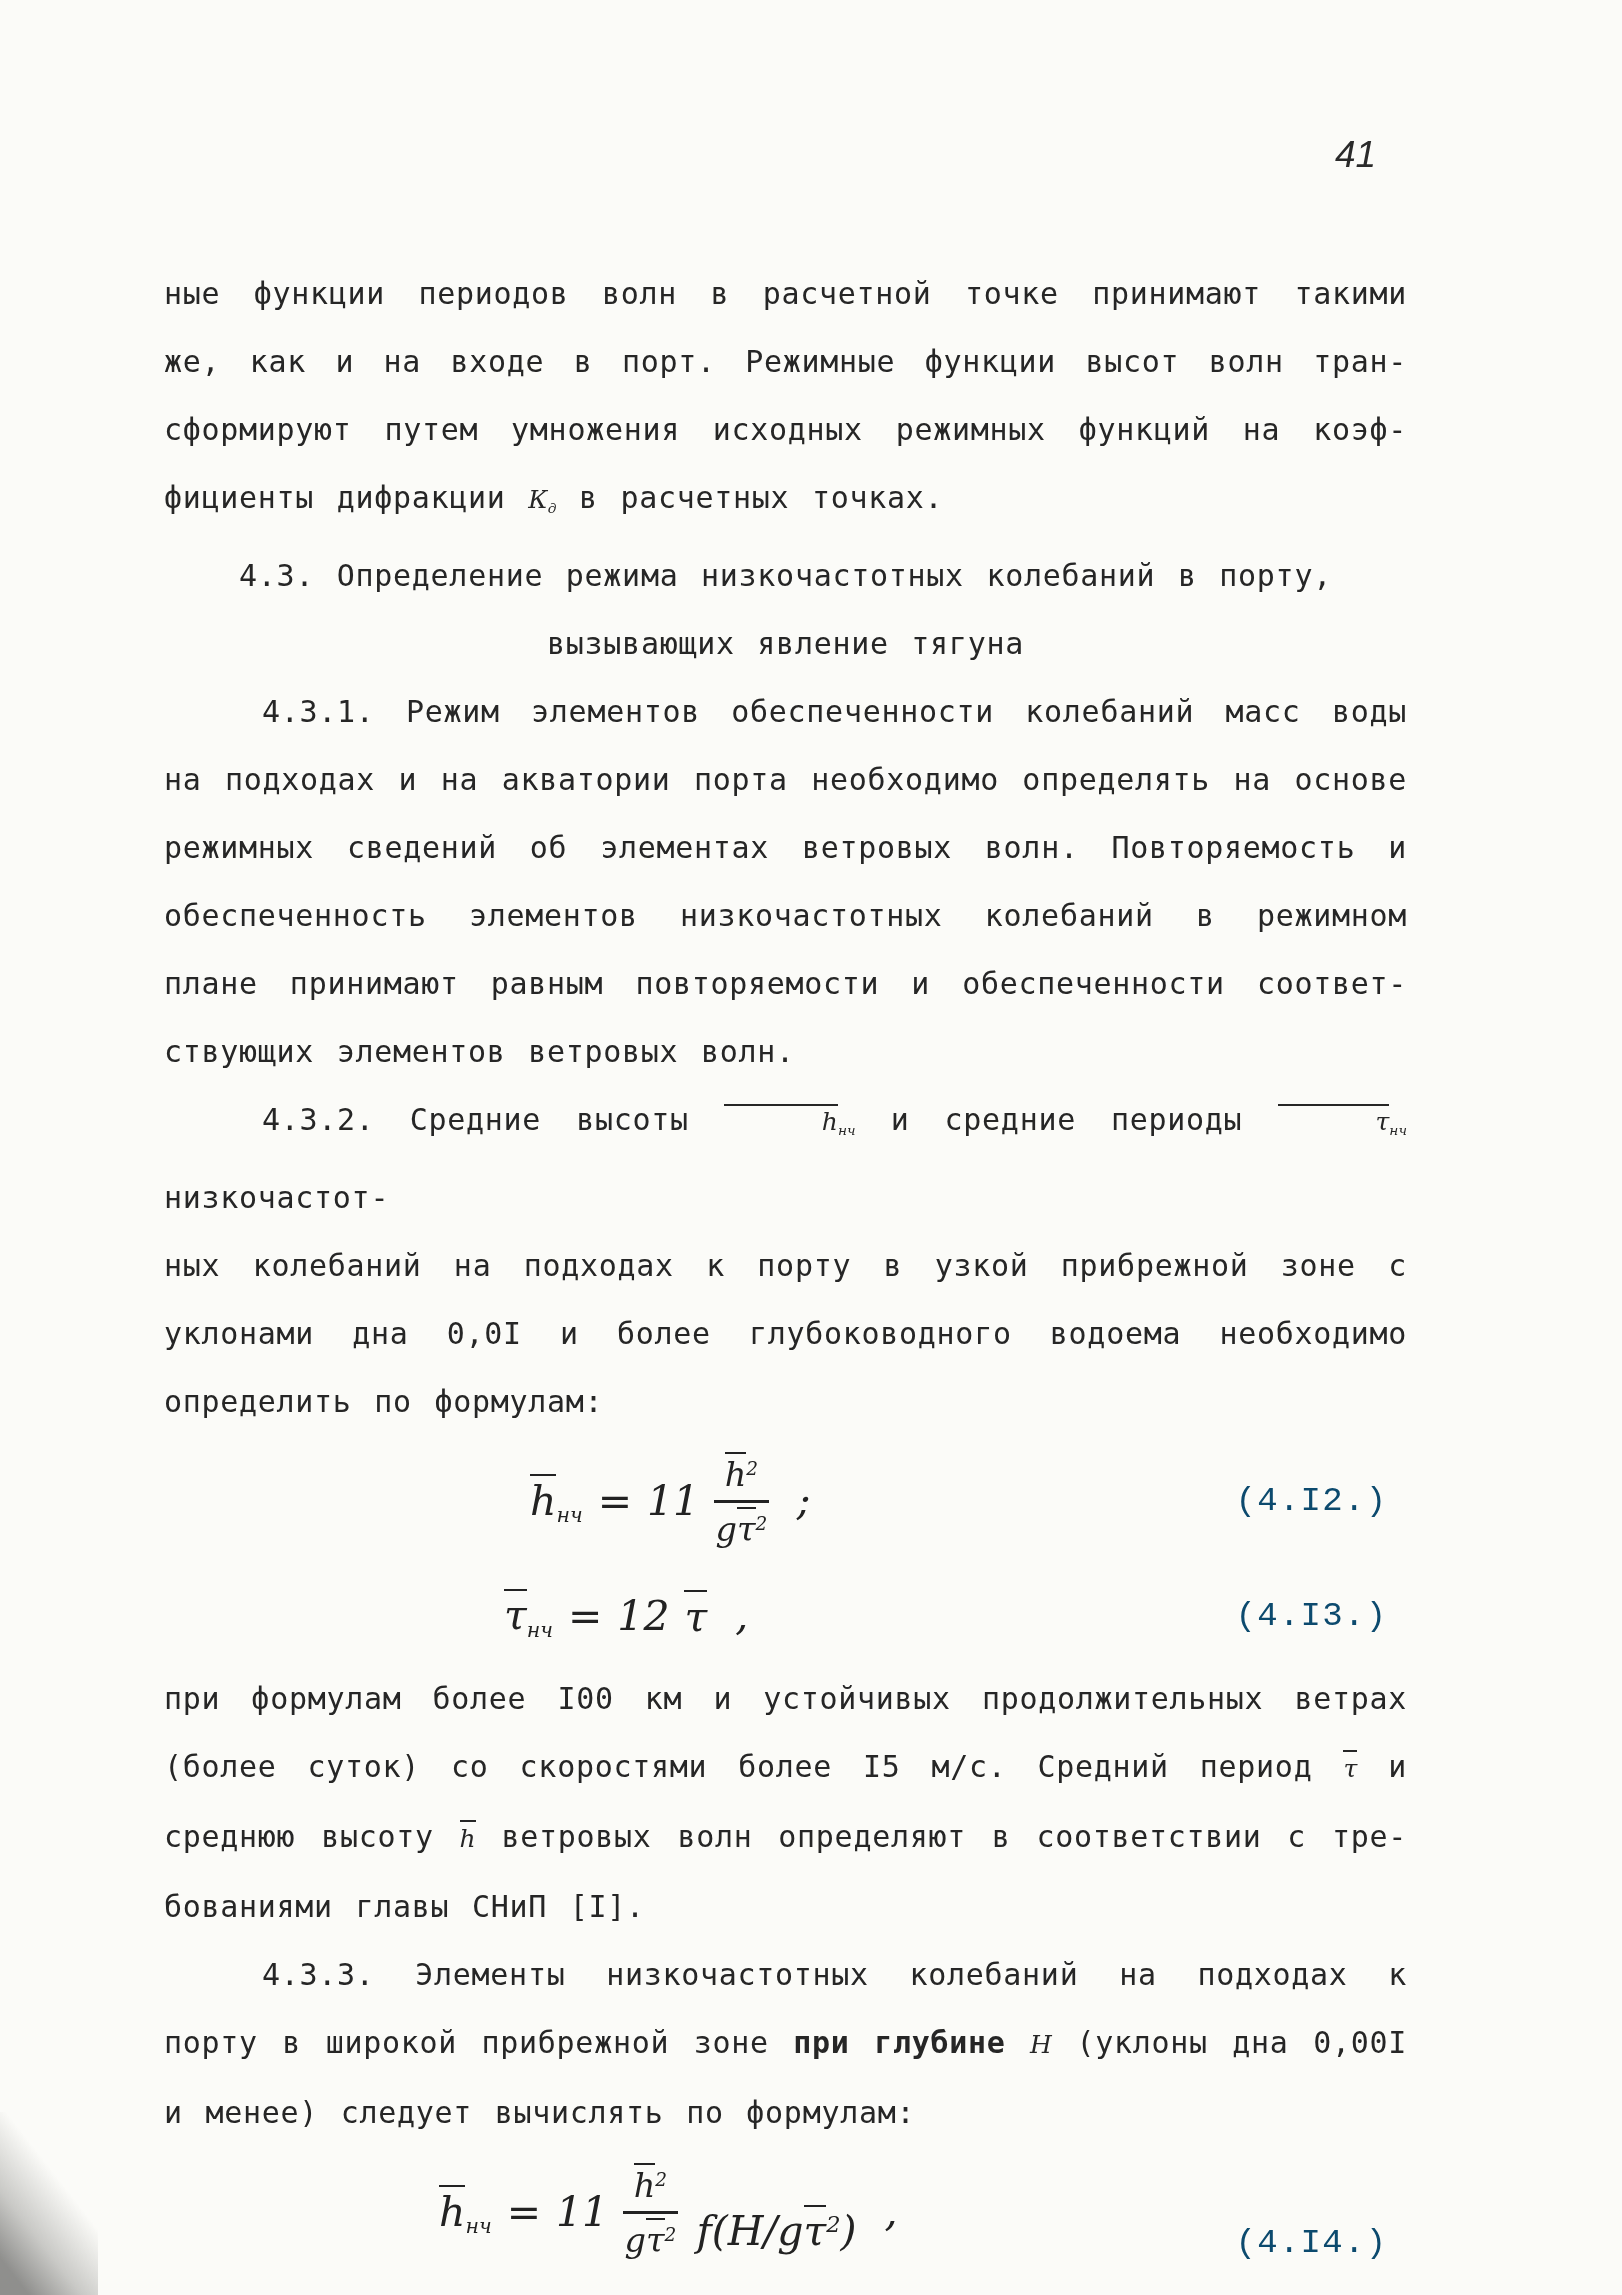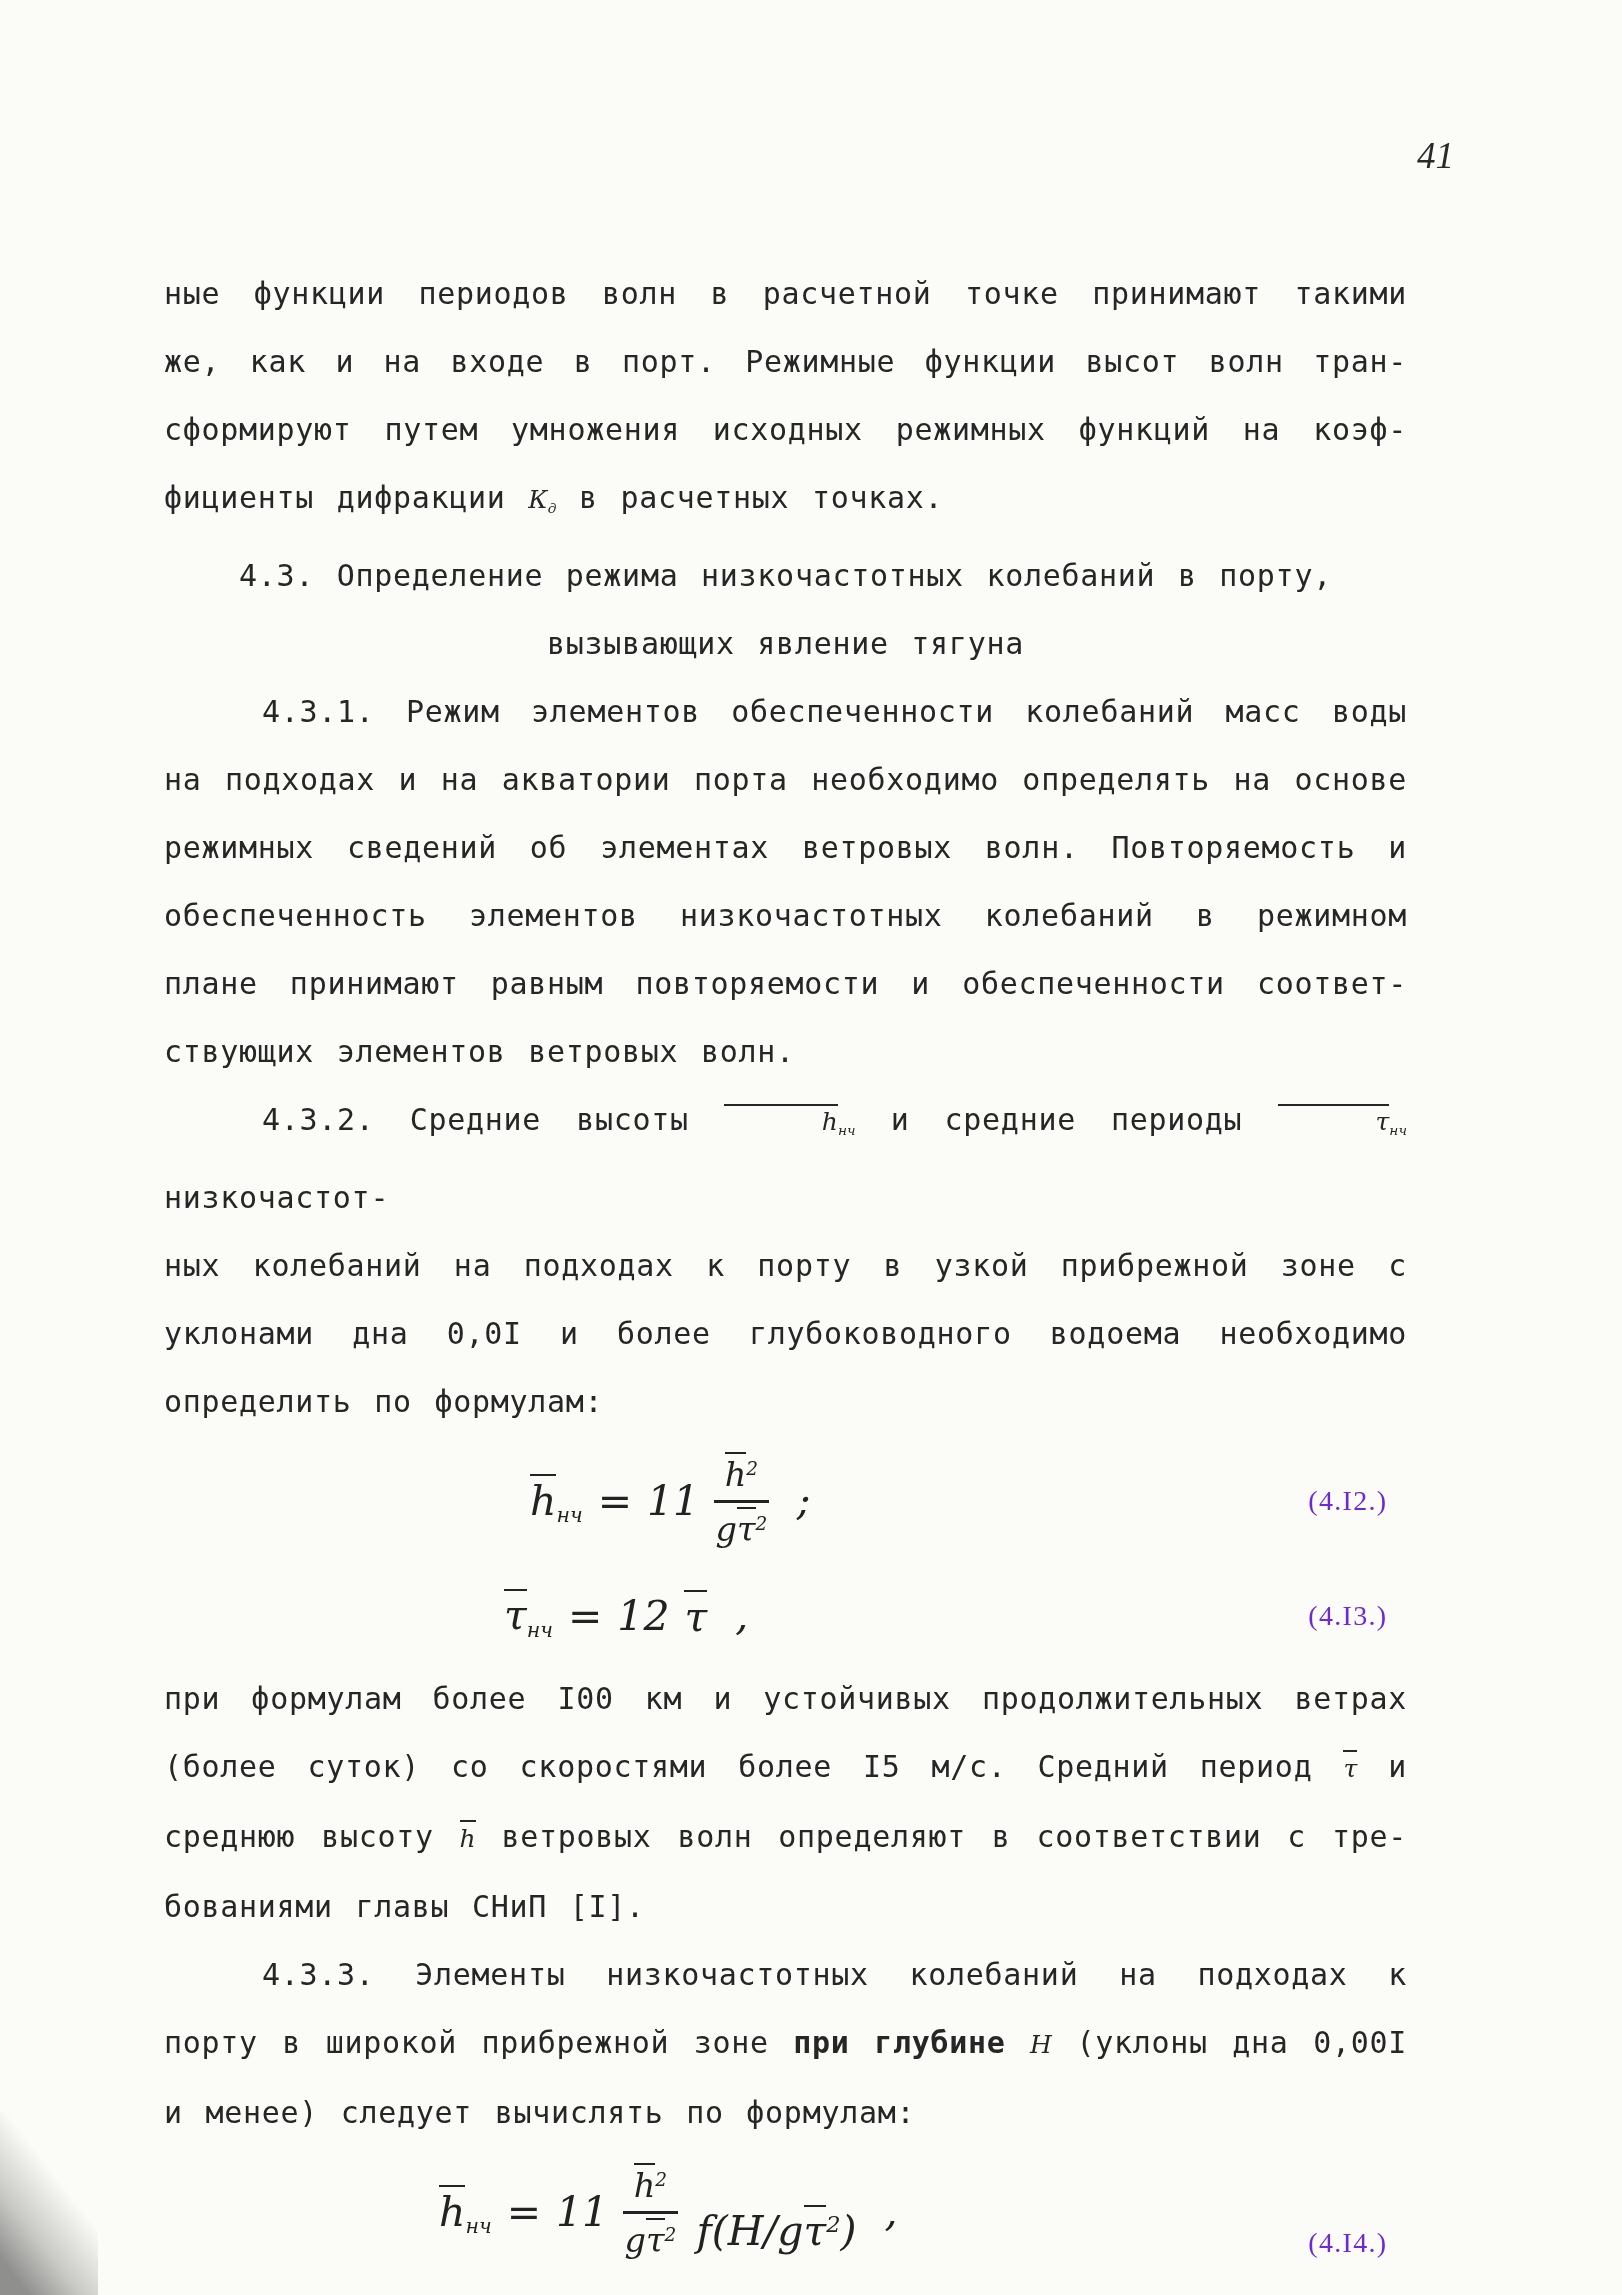--- a/index.html
+++ b/index.html
@@ -14,22 +14,22 @@
   .page { position: absolute; inset: 0; }
 
   
   .corner-shadow {
     position: absolute; left: 0; bottom: 0;
     width: 98px; height: 183px;
     background: linear-gradient(52deg, #8f8f8d 12%, #c9c9c6 34%, rgba(250,250,248,0) 62%);
   }
 
   .page-number {
-    position: absolute; top: 134px; left: 1417px;
-    font-family: Liberation Serif, serif; font-style: italic;
+    position: absolute; top: 134px; left: 1335px;
+    font-family: Liberation Sans, sans-serif; font-style: italic;
     font-size: 37px; color: #2a2a2a;
   }
 
   .content {
     position: absolute; left: 164px; top: 260px; width: 1243px;
   }
 
   .line {
     font-size: 30px;
     line-height: 68px;
@@ -81,22 +81,22 @@
     font-size: 0.82em; line-height: 1.2; vertical-align: middle;
   }
   .frac .num { border-bottom: 3.3px solid currentColor; padding: 0 10.5px 3.9px; }
   .frac .den { padding-top: 3.9px; }
 
   .fpunct { margin-left: 13px; }
   .fterm { margin-left: 3.9px; margin-top: 36px; }
 
   .flabel {
     margin-left: auto;
-    font-family: Liberation Serif, serif;
-    font-size: 28px; letter-spacing: 1.3px; color: #6d28d9;
+    font-family: Liberation Mono, monospace;
+    font-size: 34px; letter-spacing: 1.3px; color: #0c4a6e;
     padding-right: 19.6px;
   }
   .flabel.low { position: relative; top: 31px; }
 </style>
 </head>
 <body>
 
 <div class="page">
 
   <div class="page-number">41</div>

